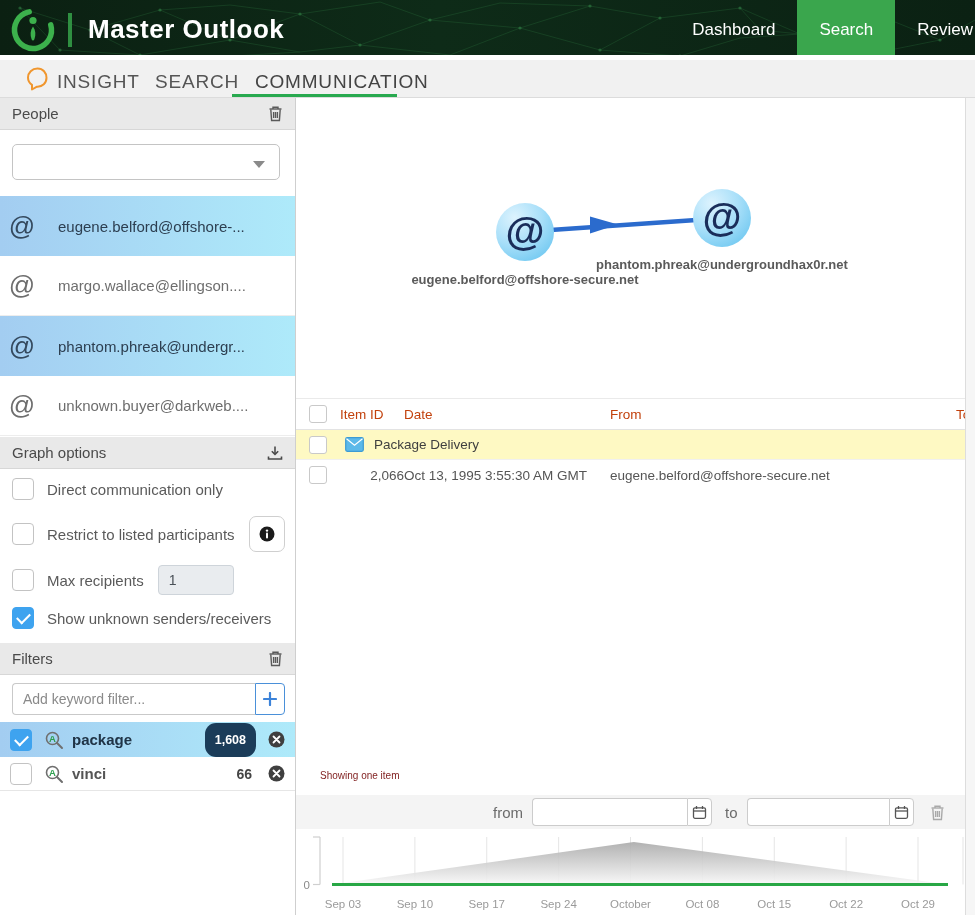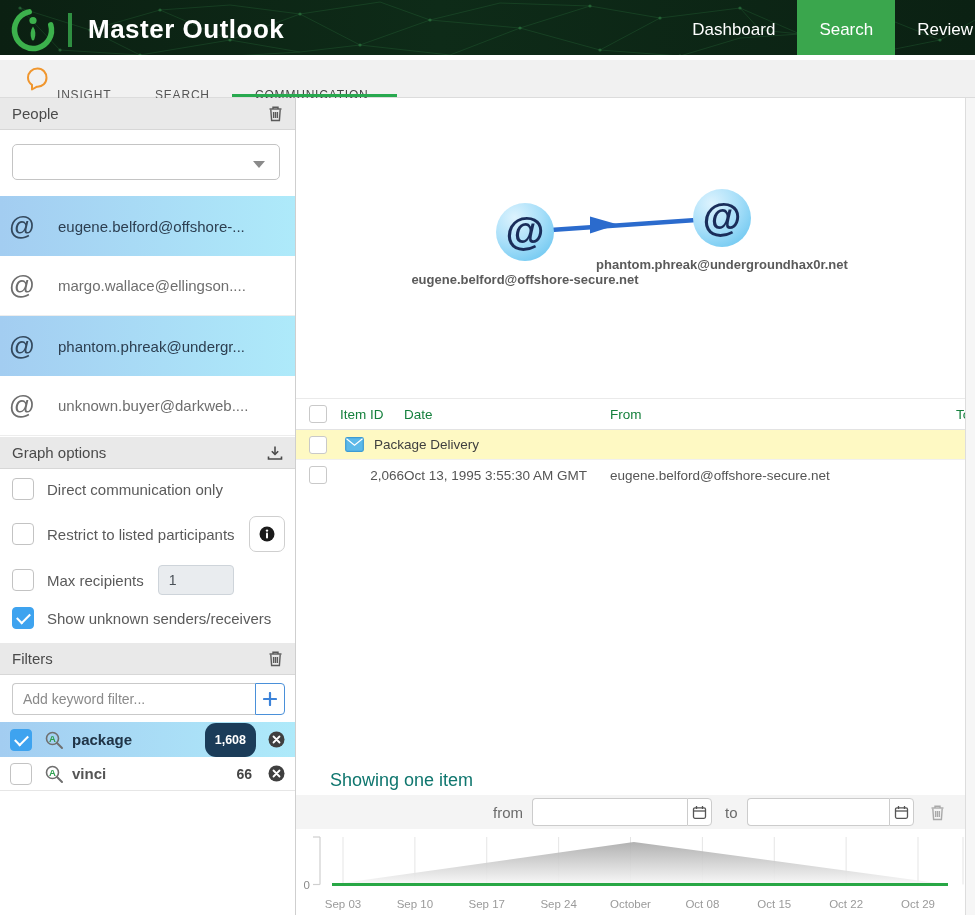--- a/index.html
+++ b/index.html
@@ -12,21 +12,21 @@
   .logo { position:absolute; left:9px; top:6px; width:48px; height:48px; }
   .logo-bar { position:absolute; left:68px; top:13px; width:4px; height:34px; background:#2f8f41; }
   .app-title { position:absolute; left:88px; top:14px; color:#ffffff; font-size:26px; font-weight:700; letter-spacing:.5px; white-space:nowrap; }
   .nav { position:absolute; right:0; top:0; height:60px; display:flex; align-items:stretch; }
   .nav-item { display:flex; align-items:center; padding:0 22px; color:#ffffff; font-size:17px; cursor:pointer; white-space:nowrap; }
   .nav-item.active { background:#3aa64d; }
   .nav-item.last { padding-right:2px; }
 
   
   .tabbar { position:absolute; left:0; top:60px; width:975px; height:38px; background:#f1f1f1; border-bottom:1px solid #dcdcdc; }
-  .tab { position:absolute; top:16px; height:38px; display:flex; align-items:center; color:#555; font-size:12px; letter-spacing:.8px; cursor:pointer; }
+  .tab { position:absolute; top:3px; height:38px; display:flex; align-items:center; color:#555; font-size:19px; letter-spacing:.8px; cursor:pointer; }
   .tab-underline { position:absolute; left:232px; top:34px; width:165px; height:3px; background:#28a94f; }
   .head-icon { position:absolute; left:24px; top:6px; }
 
   
   .sidebar { position:absolute; left:0; top:98px; width:296px; height:817px; background:#fff; border-right:1px solid #cfcfcf; }
   .sec-header { position:absolute; left:0; width:295px; height:32px; background:#e9e9e9; border-bottom:1px solid #d7d7d7; display:flex; align-items:center; padding:0 12px; color:#4a4a4a; font-size:15px; }
   .sec-header .spacer { flex:1; }
   .icon-btn { display:flex; align-items:center; justify-content:center; cursor:pointer; background:none; border:none; padding:0; }
 
   .people-select { position:absolute; left:12px; top:46px; width:268px; height:36px; background:#fff; border:1px solid #c4c4c4; border-radius:5px; cursor:pointer; }
@@ -66,33 +66,33 @@
 
   
   .main { position:absolute; left:296px; top:98px; width:669px; height:817px; background:#fff; overflow:hidden; }
   .scroll-strip { position:absolute; left:965px; top:98px; width:10px; height:817px; background:#f6f6f6; border-left:1px solid #ddd; cursor:pointer; }
 
   .graph-svg { position:absolute; left:0; top:0; }
   .graph-label { font-size:13px; font-weight:700; fill:#5a5a5a; stroke:#ffffff; stroke-width:3px; paint-order:stroke; }
 
   .etable { position:absolute; left:0; top:300px; width:669px; font-size:13.5px; color:#555; }
   .trow { display:flex; align-items:center; height:30px; }
-  .thead { height:32px; border-top:1px solid #eaeaea; border-bottom:1px solid #e3e3e3; color:#15803d; }
+  .thead { height:32px; border-top:1px solid #eaeaea; border-bottom:1px solid #e3e3e3; color:#c2410c; }
   .c-check { width:44px; display:flex; justify-content:center; align-items:center; flex:0 0 auto; }
   .c-id { width:64px; flex:0 0 auto; }
   .c-id.num { text-align:right; }
   .c-date { width:206px; flex:0 0 auto; }
   .c-from { width:346px; flex:0 0 auto; }
   .c-to { flex:1; overflow:hidden; white-space:nowrap; }
   .tcb { width:18px; height:18px; border:1px solid #c9c9c9; border-radius:3px; background:#fff; cursor:pointer; }
   .group-row { background:#fef9c3; border-bottom:1px solid #f0f0f0; }
   .group-subject { margin-left:10px; color:#3f3f3f; }
   .env-icon { margin-left:5px; }
 
-  .showing { position:absolute; left:24px; top:672px; font-size:18px; color:#0f766e;margin-left:10px; }
+  .showing { position:absolute; left:24px; top:672px; font-size:10px; color:#7f1d1d; }
 
   .range-bar { position:absolute; left:0; top:697px; width:669px; height:34px; background:#f4f4f4; display:flex; align-items:center; }
   .range-label { font-size:15px; color:#6b6b6b; }
   .lbl-from { margin-left:197px; }
   .date-group { display:flex; margin-left:9px; }
   .date-input { width:155px; height:28px; border:1px solid #ccc; border-right:none; border-radius:4px 0 0 4px; background:#fff; padding:0 8px; font-family:"Liberation Sans",sans-serif; }
   .date-input.second { width:142px; }
   .cal-btn { width:25px; height:28px; border:1px solid #ccc; border-radius:0 4px 4px 0; background:#fff; cursor:pointer; display:flex; align-items:center; justify-content:center; }
   .lbl-to { margin-left:13px; }
   .range-trash { margin-left:16px; }

